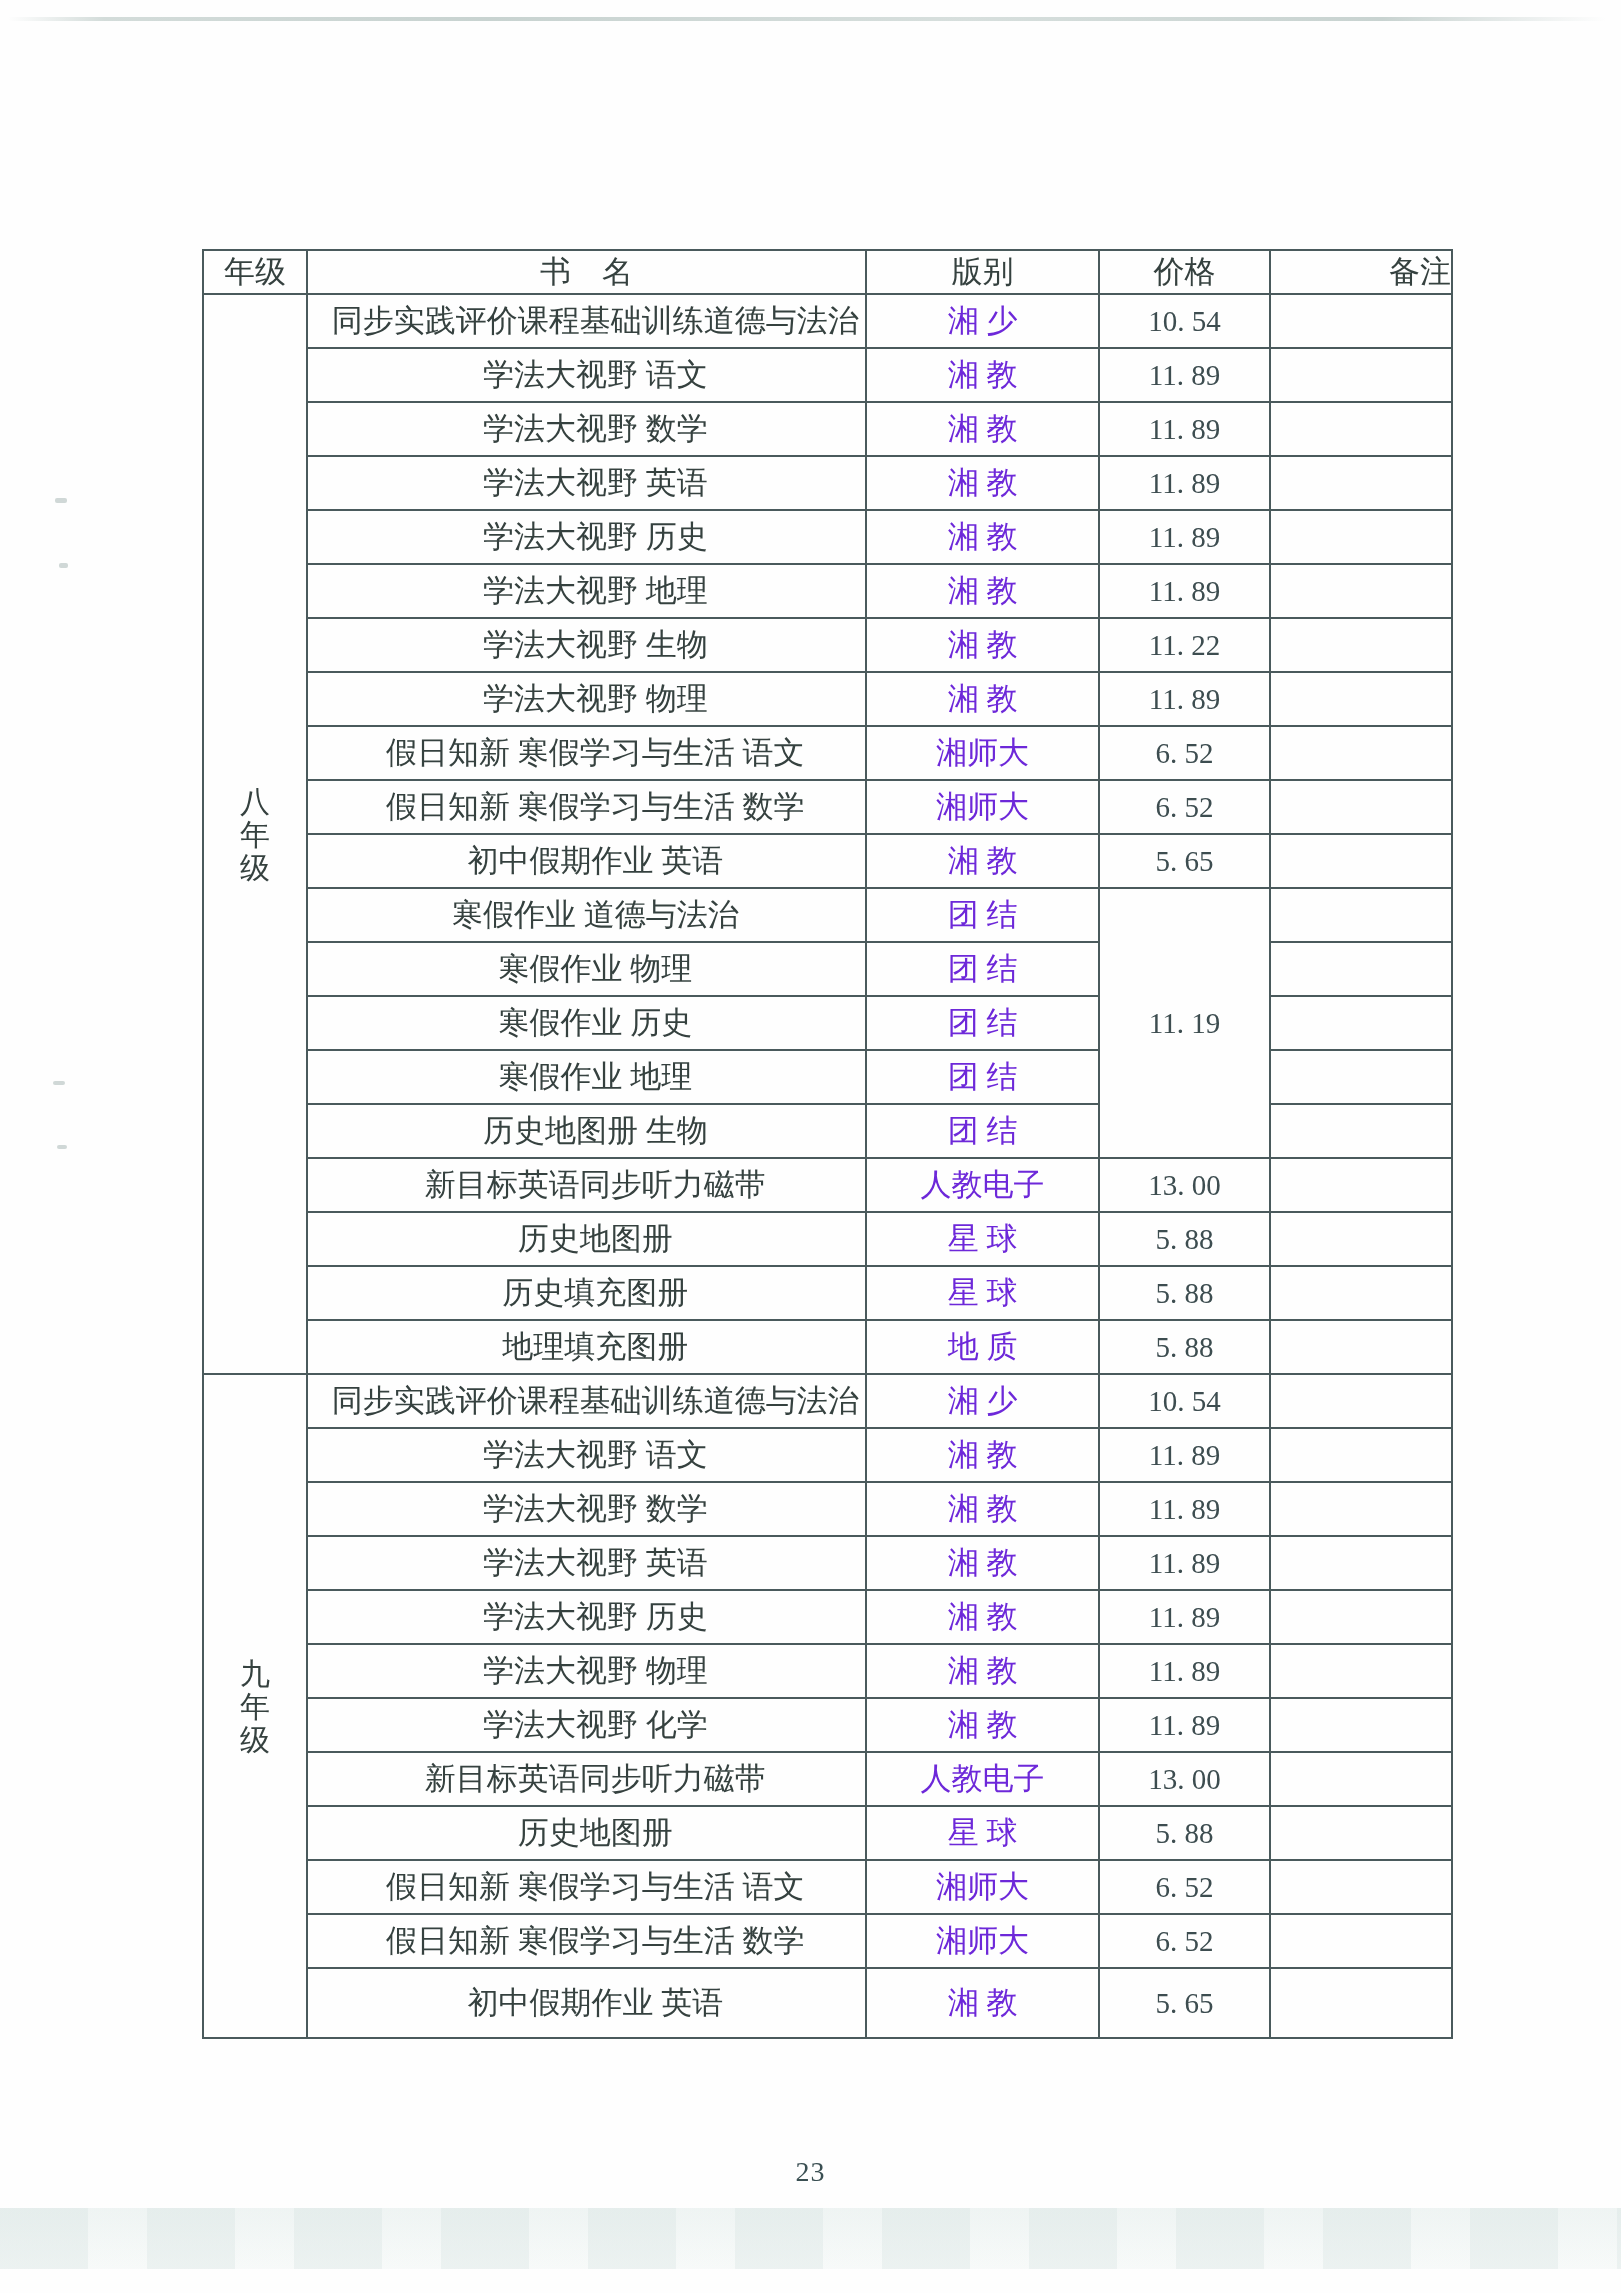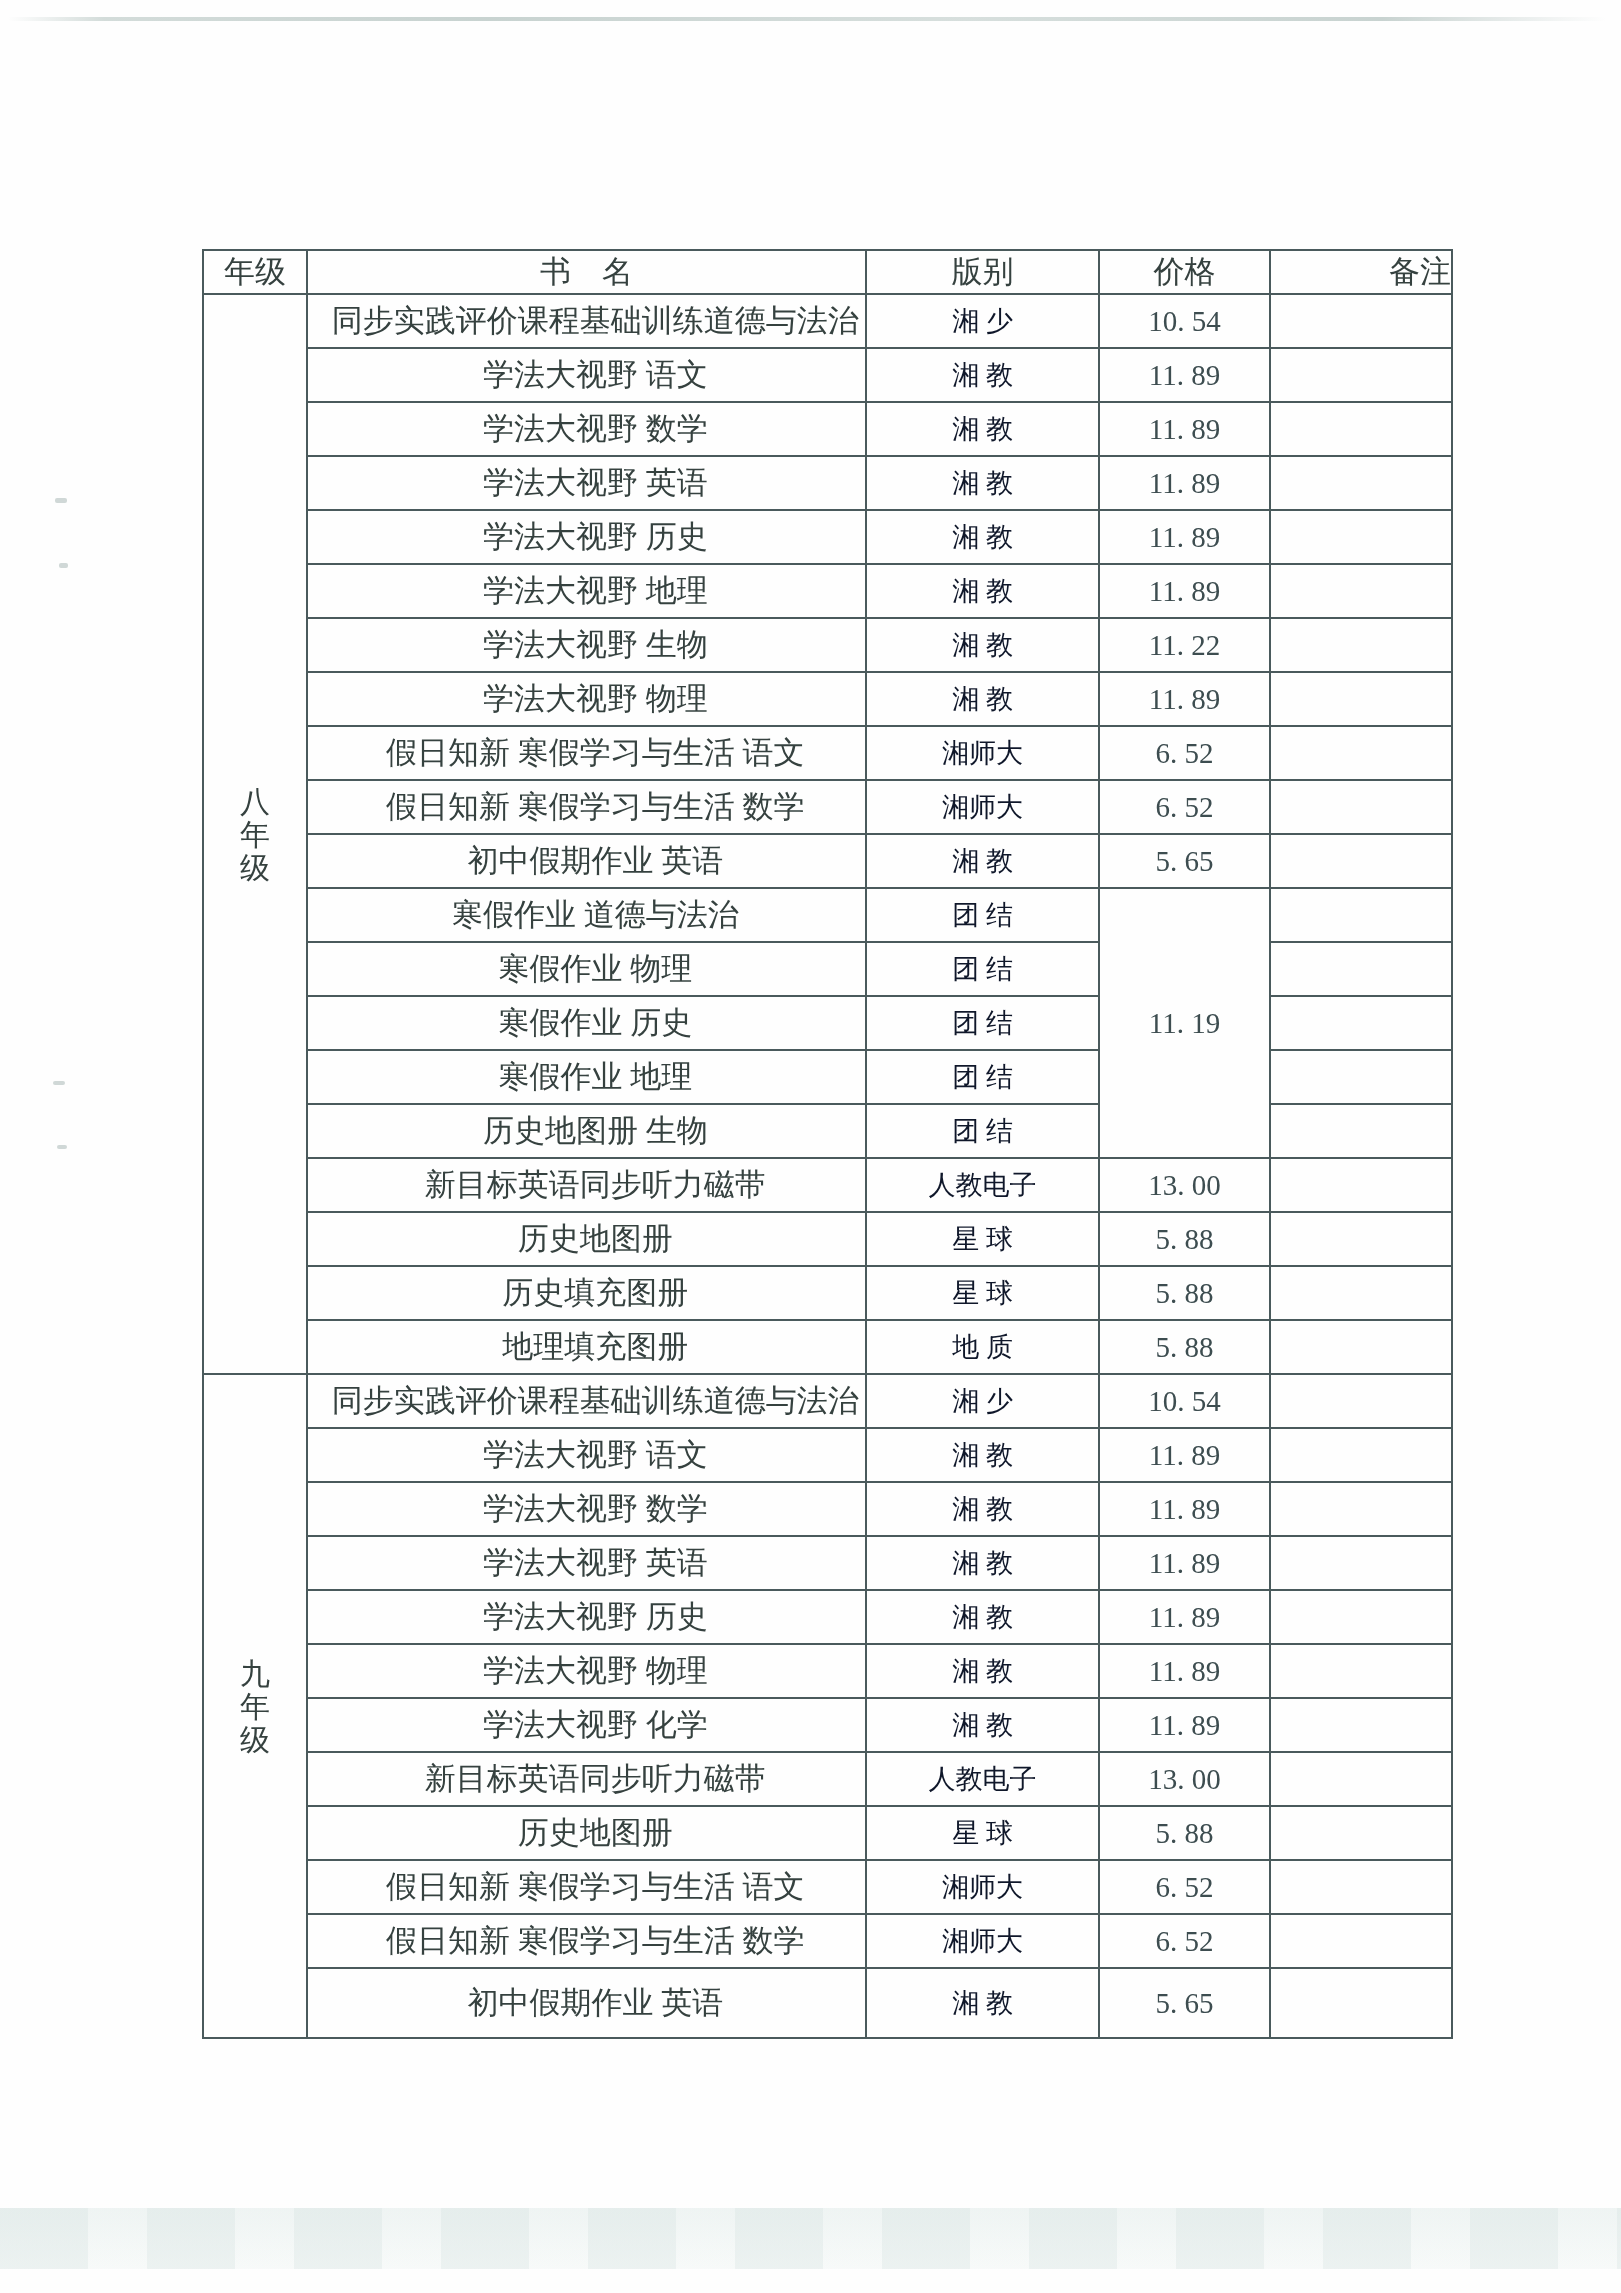--- a/index.html
+++ b/index.html
@@ -60,21 +60,21 @@
   }
   th.h-note { text-align: right; padding-left: 21.6px; }
 
   td.grade-cell { text-align: center; }
   .grade-text {
     width: 33px; margin: 8px auto;
     font-size: 30px; line-height: 1.1; letter-spacing: 0;
     word-break: break-all; text-align: center; color: #35413f;
   }
   td.book-cell { font-size: 31px; text-align: center; padding-left: 17.6px; color: #35413f; }
-  td.edition-cell { font-size: 27px; text-align: center; color: #0f172a; }
+  td.edition-cell { font-size: 31px; text-align: center; color: #6d28d9; }
   td.price-cell { font-size: 29px; text-align: center; color: #3d4d50; }
   td.note-cell { font-size: 27.4px; }
 
   .page-number {
     position: absolute; left: 0; top: 2156px; width: 1621px;
     text-align: center; font-size: 28px; color: #3a4f52;
     letter-spacing: 1px;
   }
 </style>
 </head>
@@ -295,17 +295,18 @@
           <tr>
             <td class="book-cell">初中假期作业 英语</td>
             <td class="edition-cell">湘 教</td>
             <td class="price-cell">5. 65</td>
             <td class="note-cell"></td>
           </tr>
         </tbody>
     </table>
   </div>
 
+  <div class="page-number">23</div>
 
   <div class="scan-bottom"></div>
 
 </div>
 
 
 </body></html>

